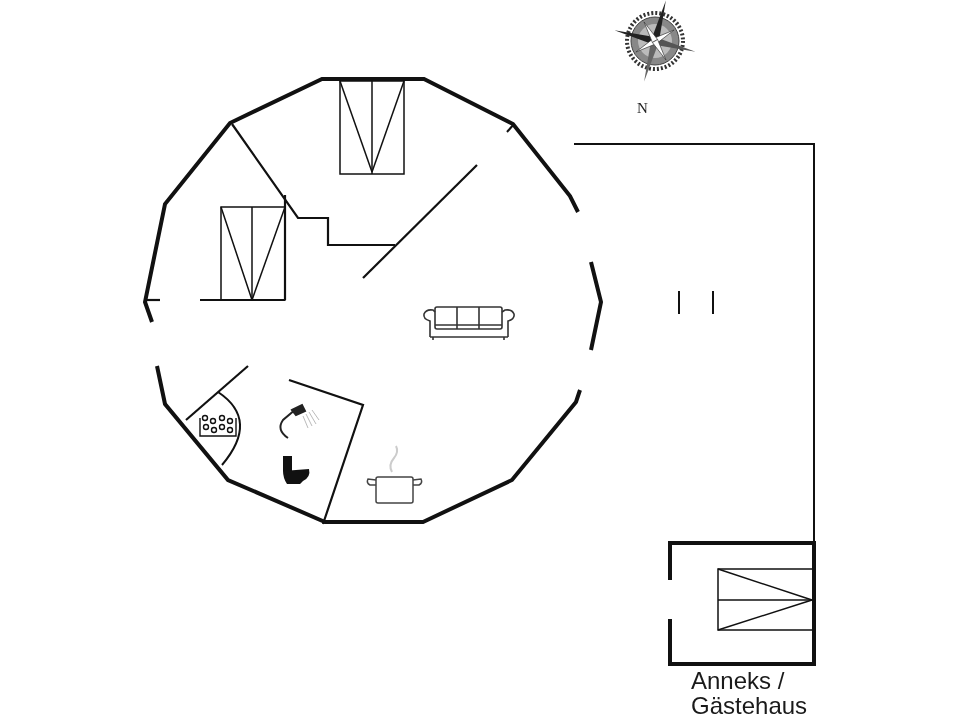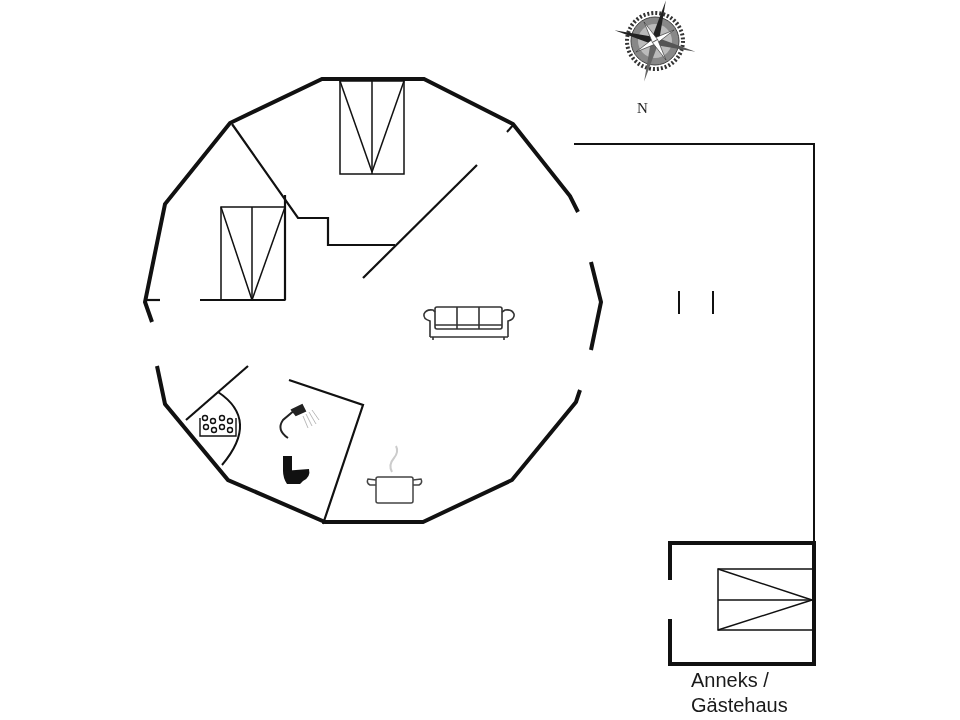--- a/index.html
+++ b/index.html
@@ -1,19 +1,19 @@
 <!DOCTYPE html>
 <html><head>
   <meta charset="utf-8">
   <style>
     html, body { margin: 0; padding: 0; background: #ffffff; }
     body { width: 960px; height: 720px; position: relative; overflow: hidden; font-family: "Liberation Sans", sans-serif; }
     svg.plan { position: absolute; left: 0; top: 0; }
     .label-n { position: absolute; left: 637px; top: 100px; font-family: "Liberation Serif", serif; font-size: 15px; color: #222; }
-    .annex-label { position: absolute; left: 691px; top: 668px; font-family: "Liberation Sans", sans-serif; font-size: 20px; line-height: 25px; color: #1a1a1a; }
+    .annex-label { position: absolute; left: 691px; top: 668px; font-family: "Liberation Sans", sans-serif; font-size: 24px; line-height: 25px; color: #1a1a1a; }
   </style>
 </head>
 <body>
 
 <svg class="plan" width="960" height="720" viewBox="0 0 960 720">
 
   <g fill="none" stroke="#111" stroke-width="4" stroke-linejoin="miter" stroke-linecap="butt">
     <polyline points="578,212 570,196 513,124 424,79 322,79 230,123 165,204 145,302 152,322"></polyline>
     <polyline points="591,262 601,302 591,350"></polyline>
     <polyline points="580,390 576,402 512,480 423,522 325,522 228,480 165,404 157,366"></polyline>

